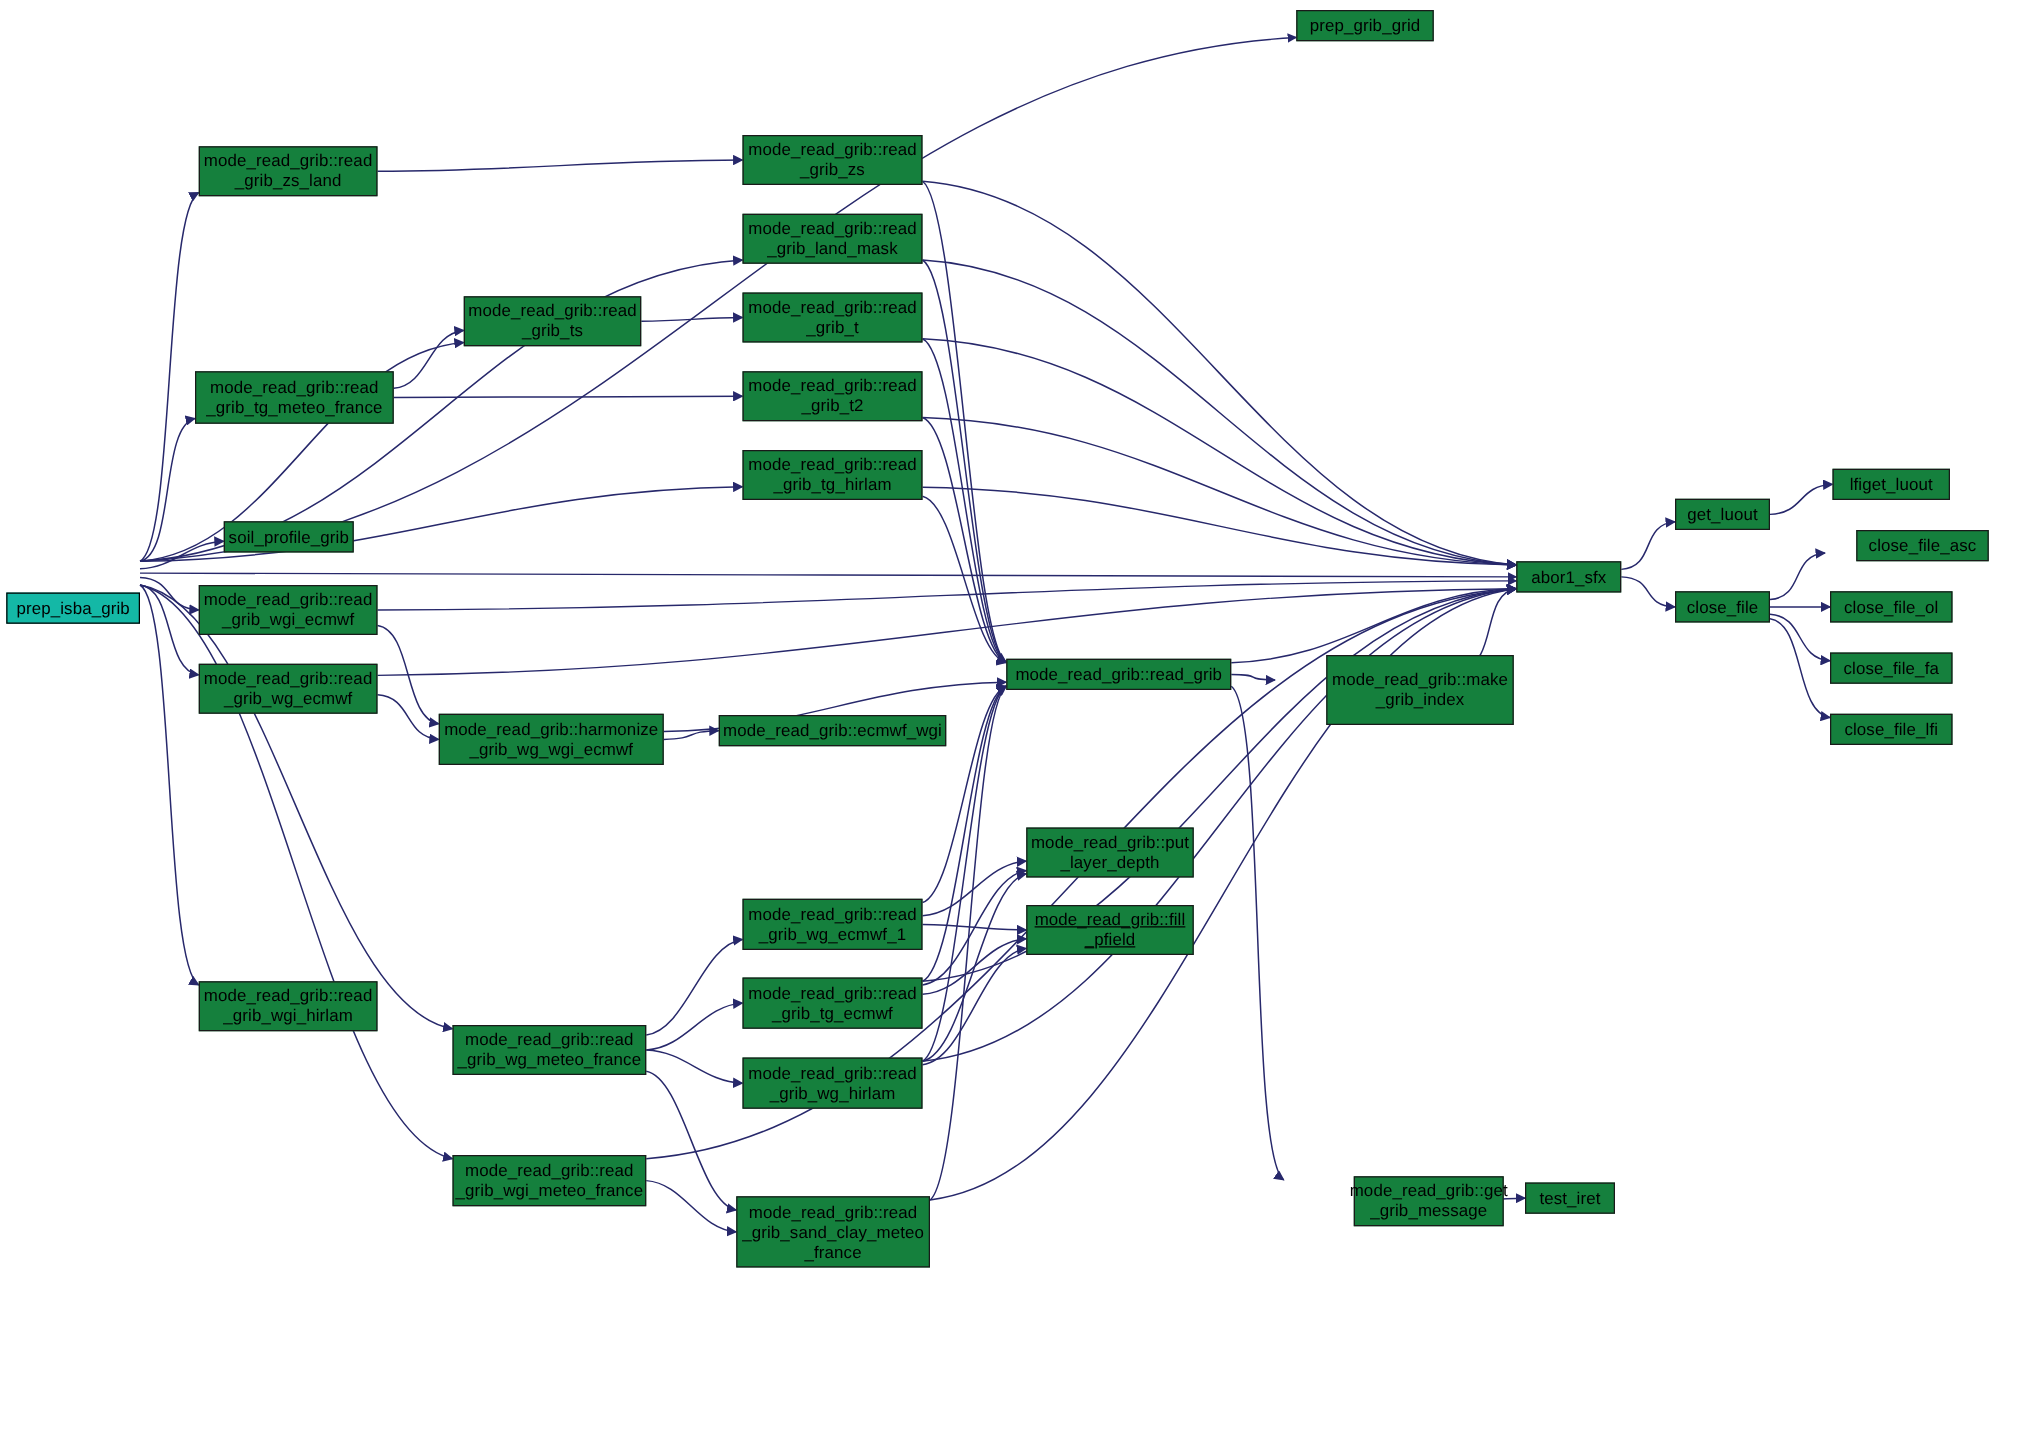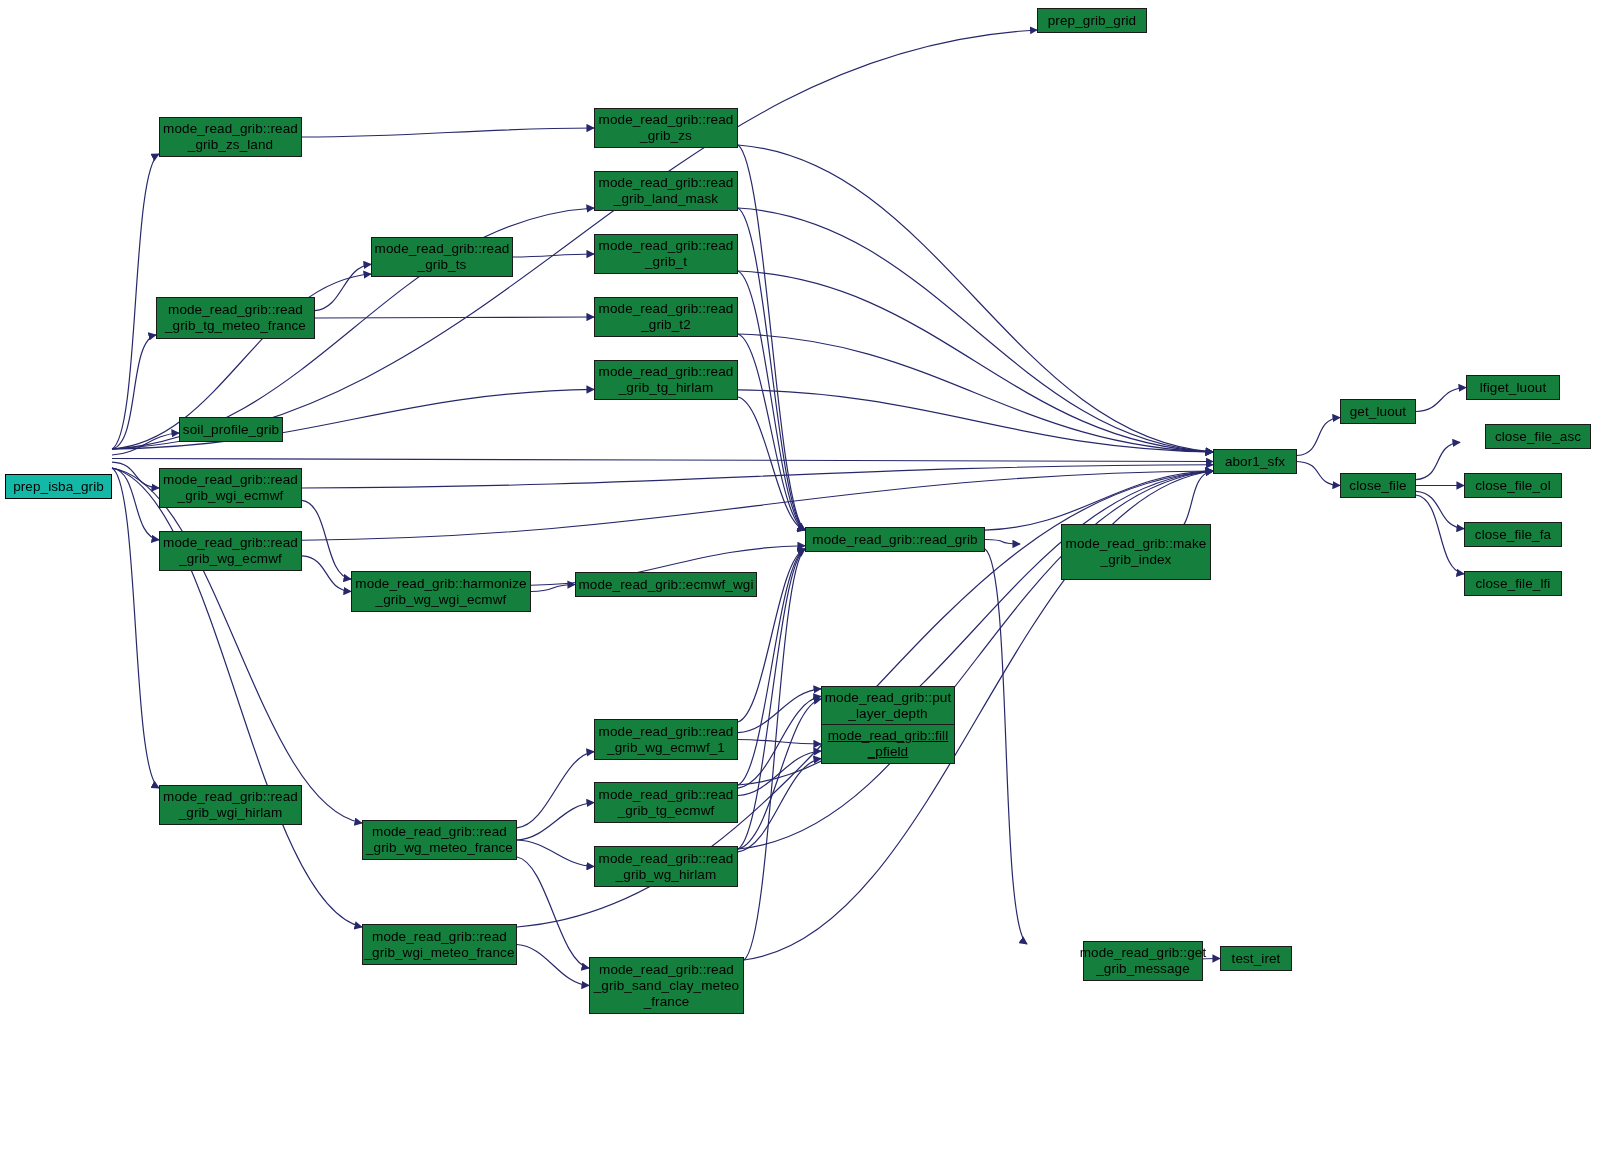--- a/index.html
+++ b/index.html
@@ -152,21 +152,21 @@
       <div class="node" style="left: 1020px; top: 524px; width: 150px; height: 56px; margin-left: 41px;">mode_read_grib::make
 _grib_index</div>
       <div class="node" style="left: 1213px; top: 449px; width: 84px; height: 25px;">abor1_sfx</div>
       <div class="node" style="left: 1340px; top: 399px; width: 76px; height: 25px;">get_luout</div>
       <div class="node" style="left: 1340px; top: 473px; width: 76px; height: 25px;">close_file</div>
       <div class="node" style="left: 1466px; top: 375px; width: 94px; height: 25px;">lfiget_luout</div>
       <div class="node" style="left: 1485px; top: 424px; width: 106px; height: 25px;">close_file_asc</div>
       <div class="node" style="left: 1464px; top: 473px; width: 98px; height: 25px;">close_file_ol</div>
       <div class="node" style="left: 1464px; top: 522px; width: 98px; height: 25px;">close_file_fa</div>
       <div class="node" style="left: 1464px; top: 571px; width: 98px; height: 25px;">close_file_lfi</div>
-      <div class="node" style="left: 821px; top: 662px; width: 134px; height: 40px; margin-top: 24px;">mode_read_grib::put
+      <div class="node" style="left: 821px; top: 662px; width: 134px; height: 40px;">mode_read_grib::put
 _layer_depth</div>
       <div class="node" style="left: 594px; top: 719px; width: 144px; height: 41px;">mode_read_grib::read
 _grib_wg_ecmwf_1</div>
       <div class="node" style="left: 821px; top: 724px; width: 134px; height: 40px; text-decoration: underline;">mode_read_grib::fill
 _pfield</div>
       <div class="node" style="left: 159px; top: 785px; width: 143px; height: 40px;">mode_read_grib::read
 _grib_wgi_hirlam</div>
       <div class="node" style="left: 594px; top: 782px; width: 144px; height: 41px;">mode_read_grib::read
 _grib_tg_ecmwf</div>
       <div class="node" style="left: 362px; top: 820px; width: 155px; height: 40px;">mode_read_grib::read

